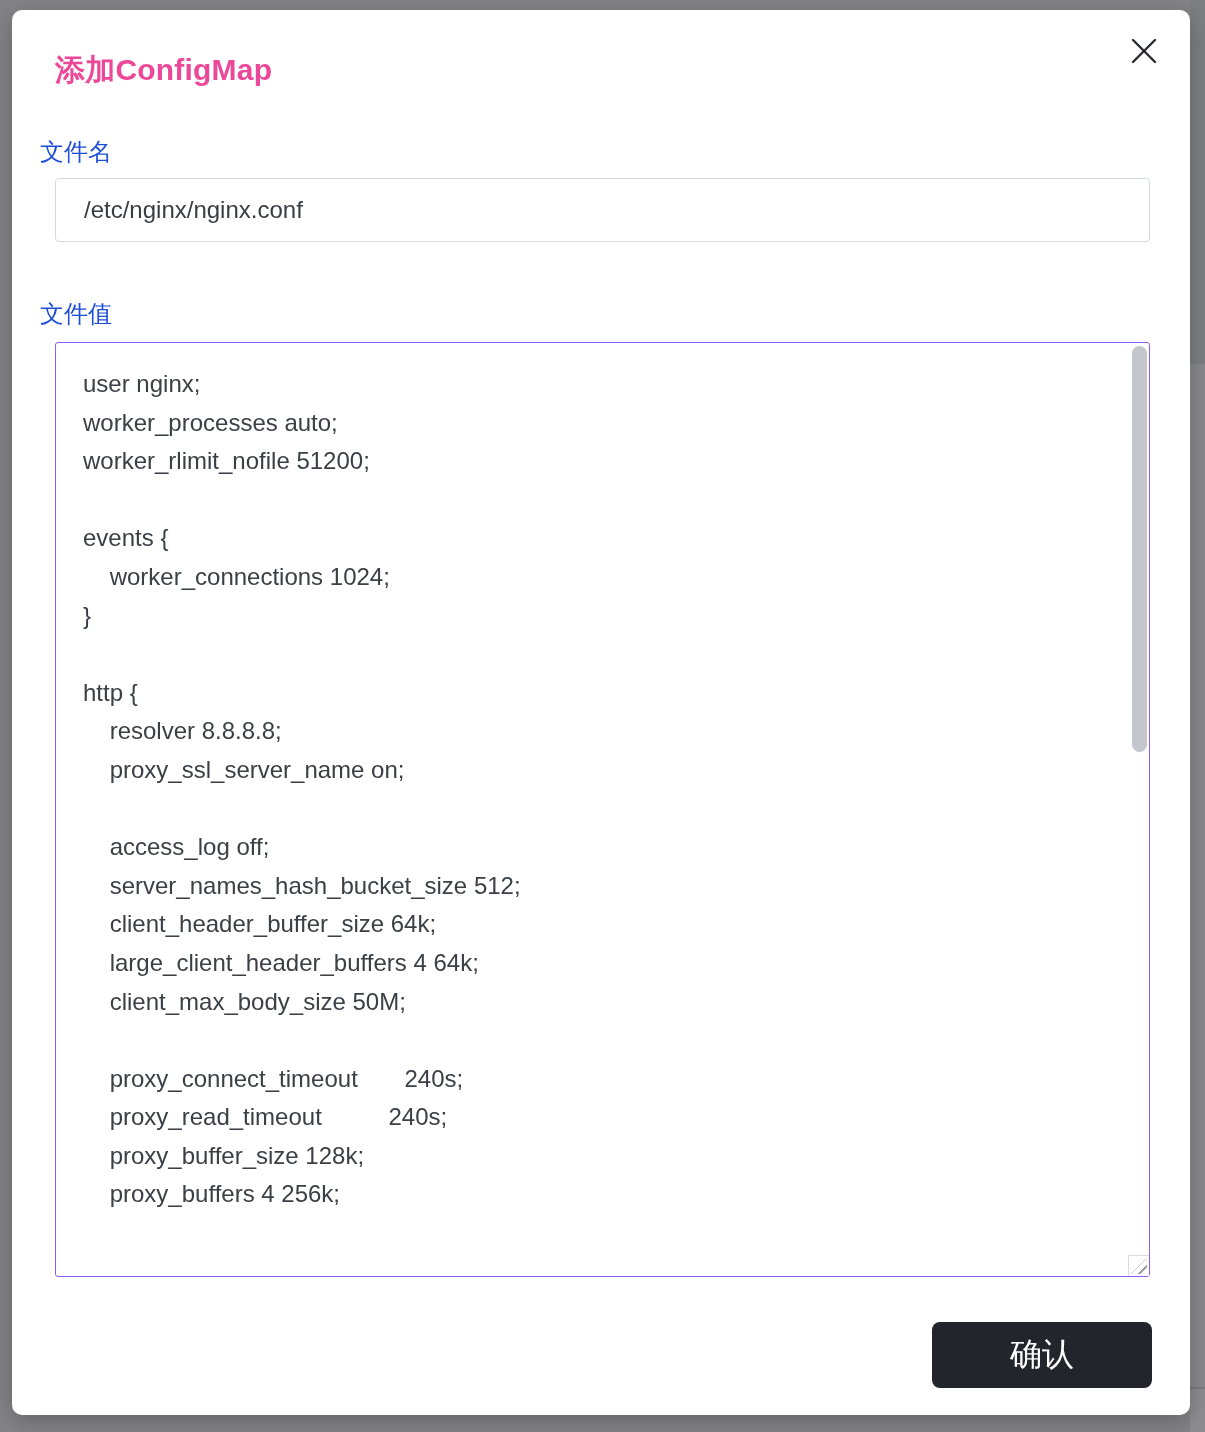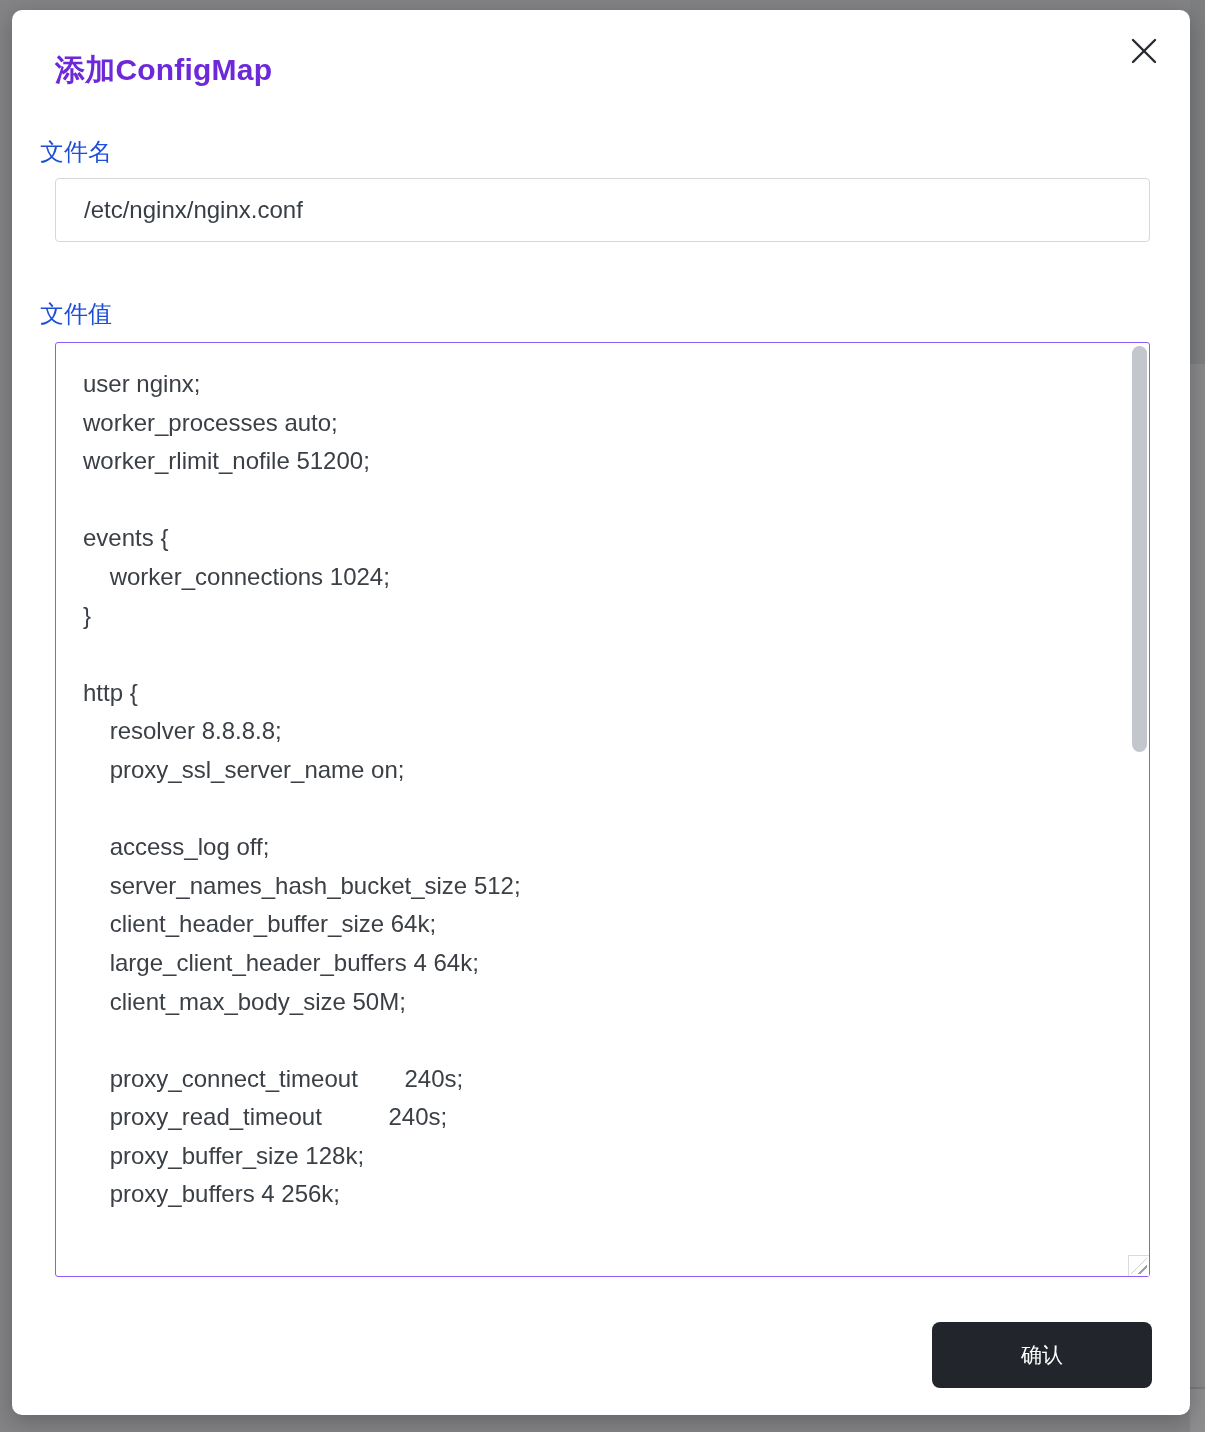--- a/index.html
+++ b/index.html
@@ -18,21 +18,21 @@
 
   .modal {
     position:absolute; left:12px; top:10px;
     width:1178px; height:1405px;
     background:#ffffff; border-radius:10px;
     box-shadow:0 6px 24px rgba(0,0,0,0.25);
   }
   .modal-title {
     position:absolute; left:43px; top:38px;
     font-size:30px; line-height:44px; font-weight:700;
-    color:#6d28d9; letter-spacing:0.2px;
+    color:#ec4899; letter-spacing:0.2px;
   }
   .close-btn {
     position:absolute; top:26px; right:31px;
     width:30px; height:30px;
     background:none; border:none; cursor:pointer;
     display:flex; align-items:center; justify-content:center;
   }
   .field-label {
     position:absolute; left:28px;
     font-size:24px; line-height:30px; color:#1d4ed8;
@@ -77,21 +77,21 @@
     clip-path:polygon(100% 0, 100% 100%, 0 100%);
     background:repeating-linear-gradient(135deg,
       transparent 0, transparent 4px, #9ba1a8 4px, #9ba1a8 6px);
   }
 
   .confirm-btn {
     position:absolute; right:38px; bottom:27px;
     width:220px; height:66px;
     background:#22262c; color:#ffffff;
     border:none; border-radius:8px; cursor:pointer;
-    font-family:inherit; font-size:21px;
+    font-family:inherit; font-size:32px;
     display:flex; align-items:center; justify-content:center;
   }
 </style>
 </head>
 <body>
 
 <div class="underlay-strip strip-top"></div>
 <div class="underlay-strip strip-mid"></div>
 <div class="underlay-strip strip-line"></div>
 <div class="underlay-strip strip-bottom"></div>

